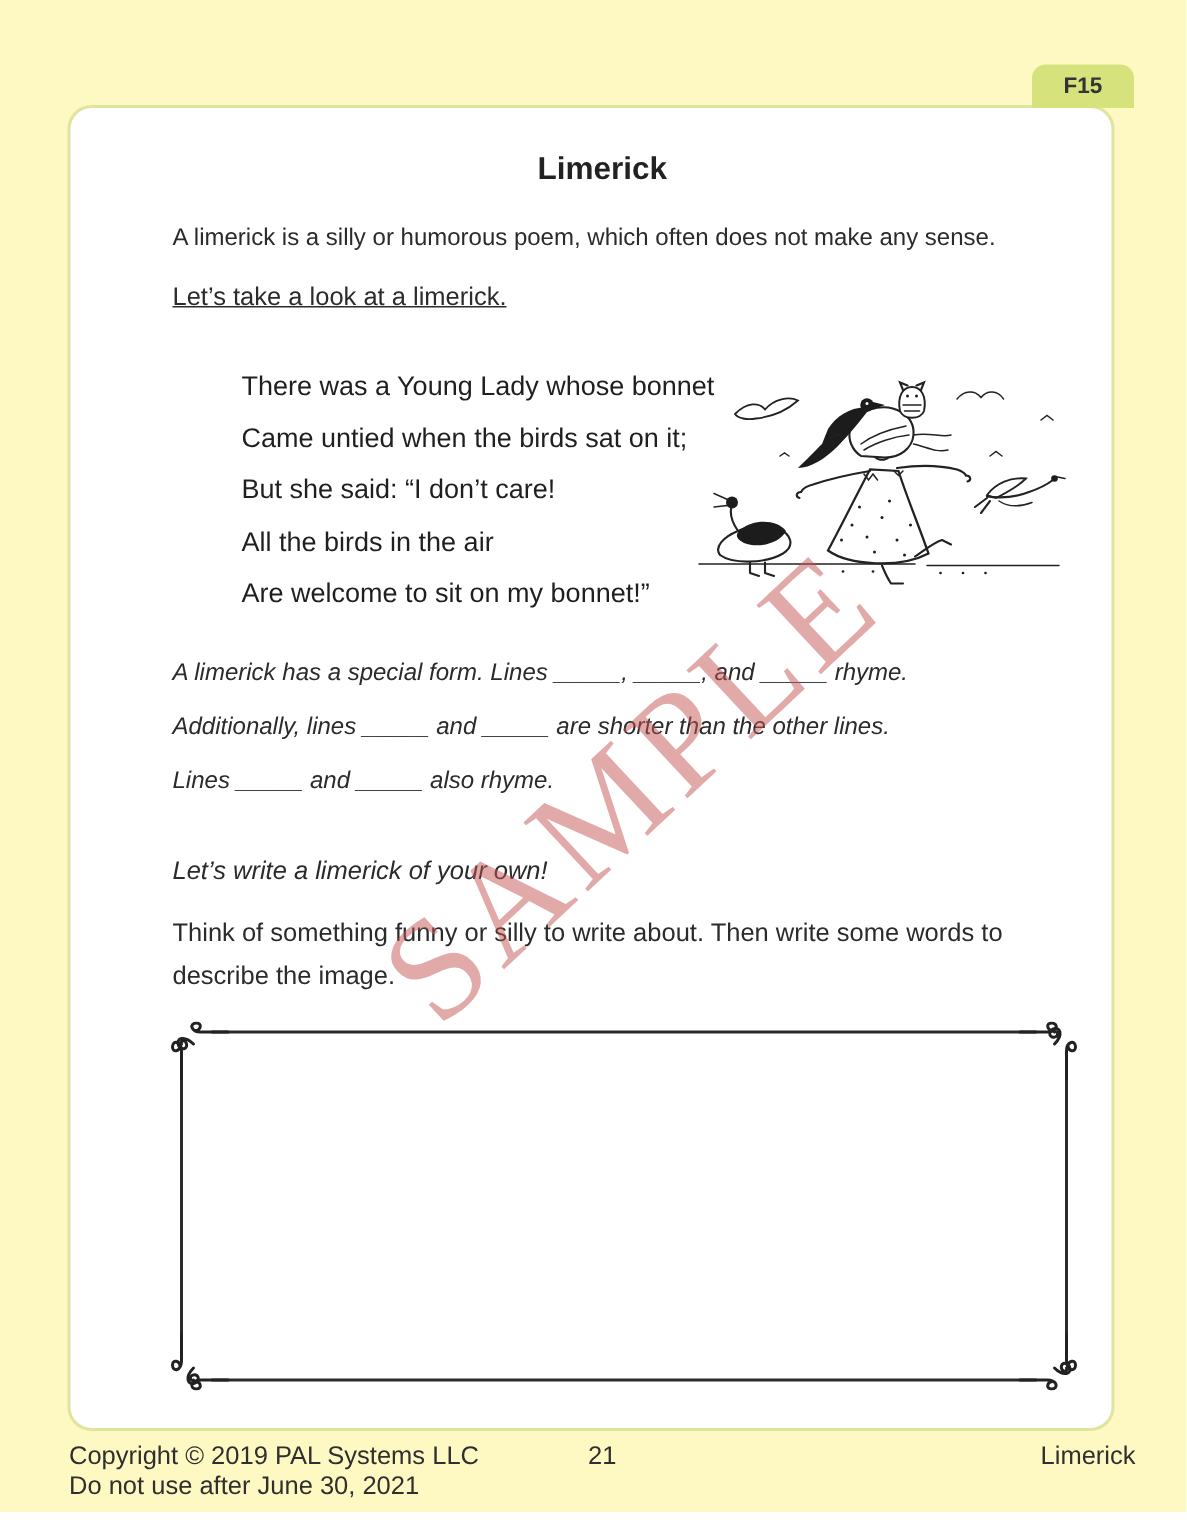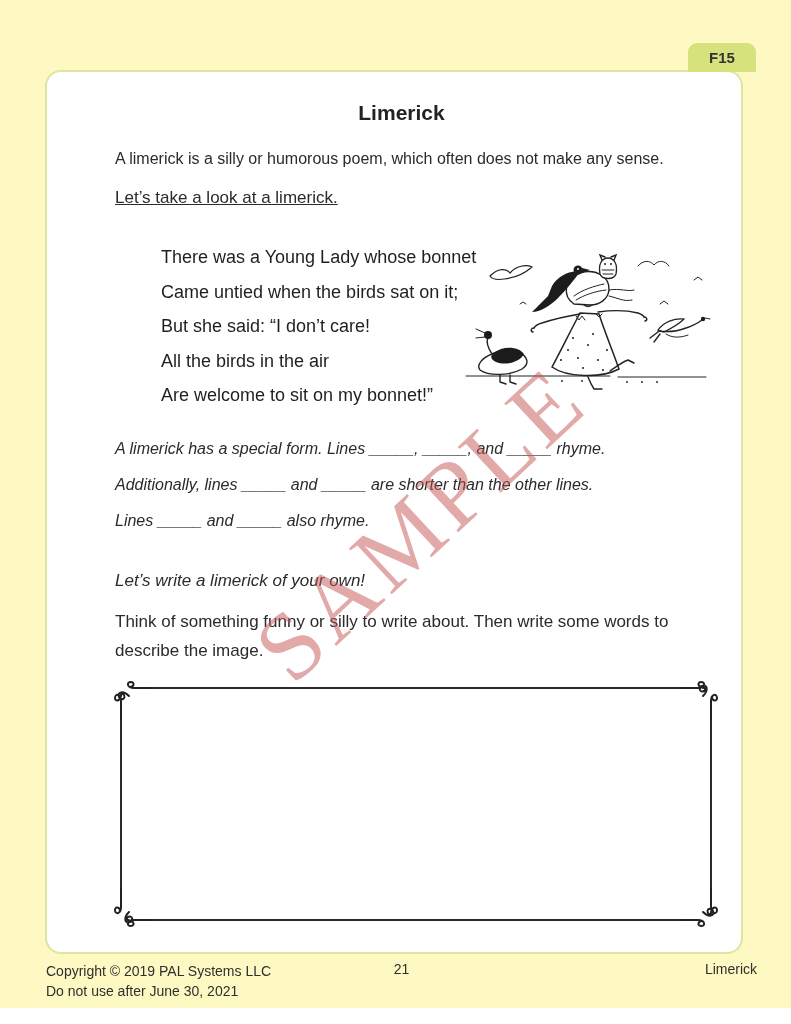--- a/index.html
+++ b/index.html
@@ -27,21 +27,21 @@
   .corner .mask{position:absolute;left:0;top:0;width:27px;height:27px;background:#fff;}
   .corner svg{position:absolute;left:0;top:0;}
   .c-tl{left:-8px;top:-8px;}
   .c-tr{right:-8px;top:-8px;transform:rotate(90deg);}
   .c-br{right:-8px;bottom:-8px;transform:rotate(180deg);}
   .c-bl{left:-8px;bottom:-8px;transform:rotate(270deg);}
   .watermark{position:absolute;left:150px;top:468px;width:540px;text-align:center;
         font-family:"Liberation Serif",serif;font-size:96px;letter-spacing:5px;
         color:rgba(198,83,83,0.5);transform:rotate(-43deg);z-index:5;
         pointer-events:none;user-select:none;}
-  .footer{position:absolute;left:46px;right:46px;top:961px;font-size:14px;color:#2f2f2f;}
+  .footer{position:absolute;left:46px;right:46px;top:961px;font-size:17px;color:#2f2f2f;}
   .f-left div{line-height:20px;}
   .f-center{position:absolute;left:0;right:0;top:0;text-align:center;}
   .f-right{position:absolute;right:0;top:0;text-align:right;}
   .ink{stroke:#222;fill:none;stroke-width:1.4;stroke-linecap:round;}
   .ink-thin{stroke:#222;fill:none;stroke-width:1;stroke-linecap:round;}
   .ink-fill{fill:#1c1c1c;stroke:none;}
 </style>
 </head>
 <body>
 

